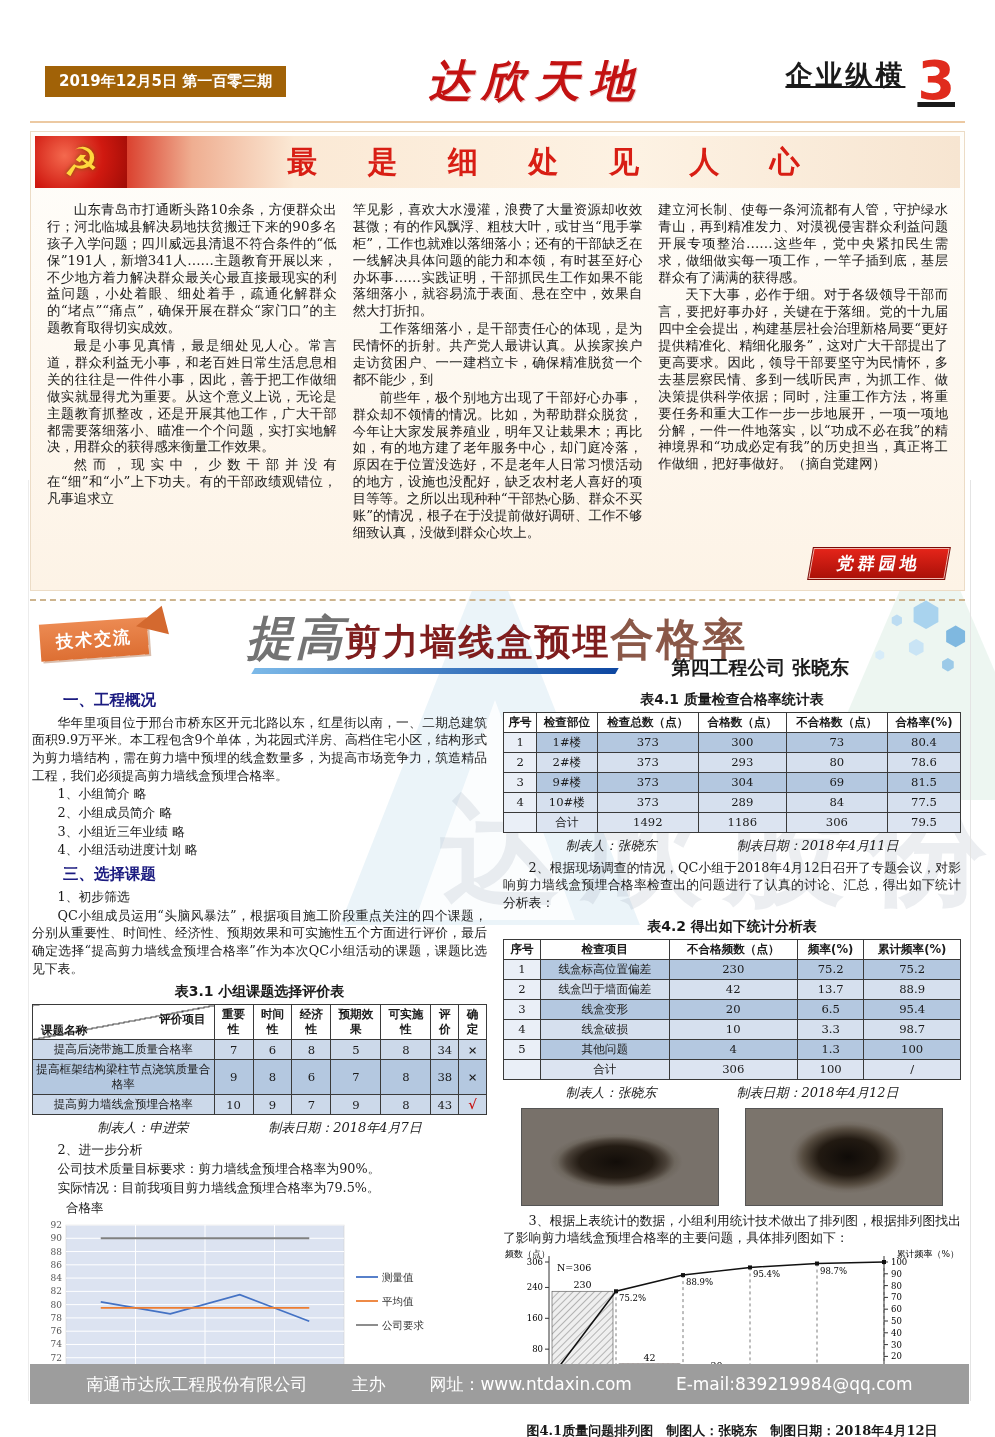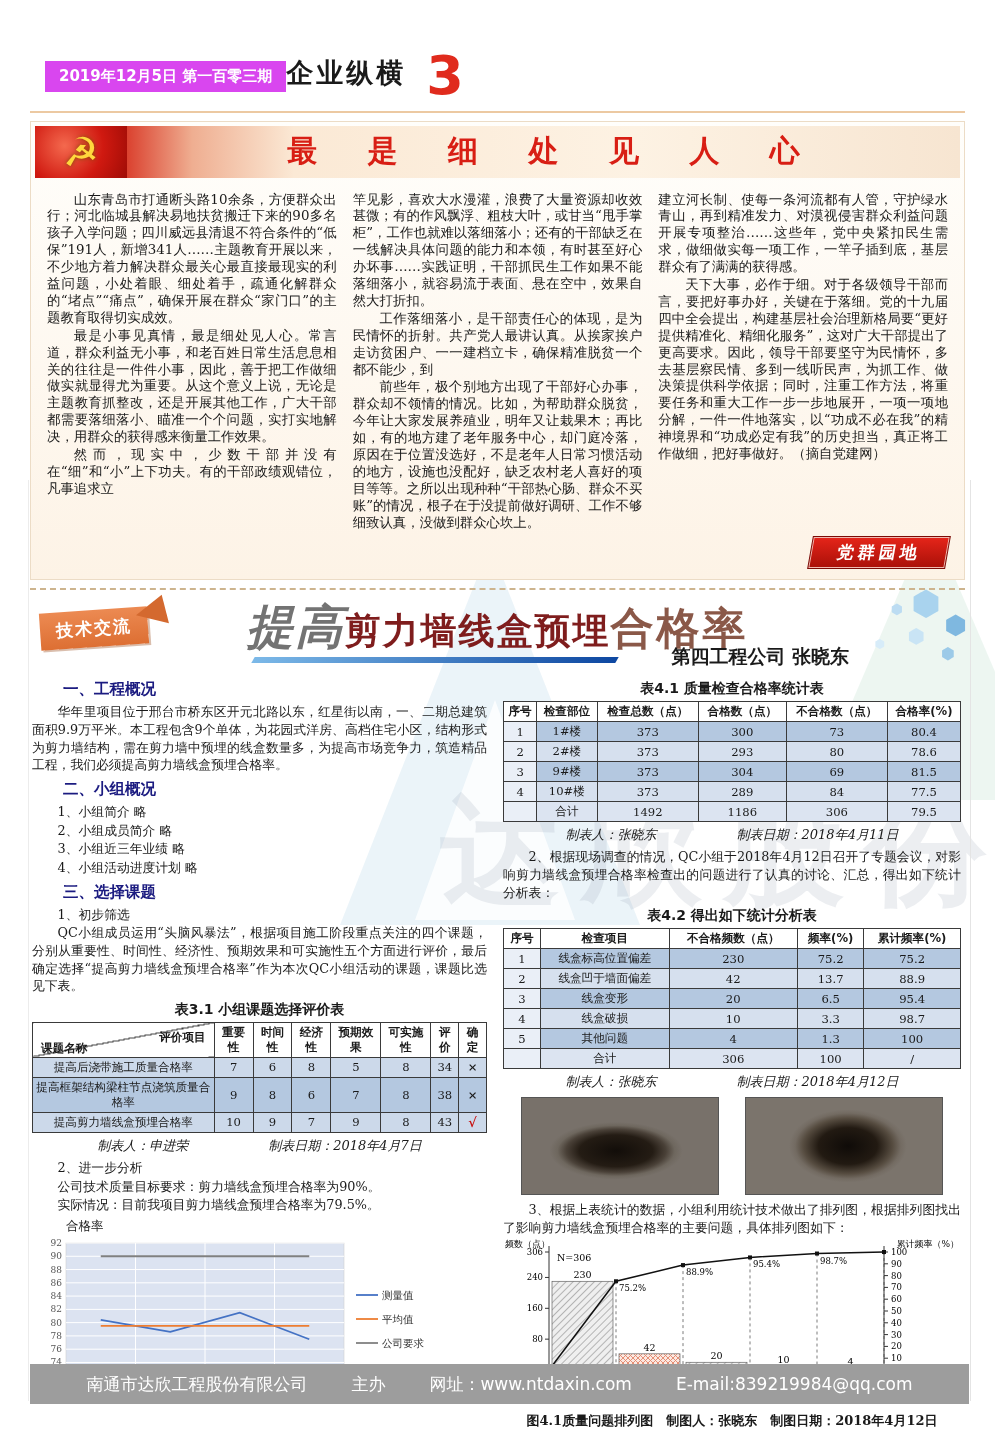--- a/index.html
+++ b/index.html
@@ -7,23 +7,23 @@
         font-family:"DejaVu Serif","Liberation Serif",serif;color:#1a1a1a;}
   
   .wm{position:absolute;z-index:0;pointer-events:none;}
   .wm-tri1{left:340px;top:545px;width:0;height:0;border-left:150px solid transparent;border-right:150px solid transparent;border-bottom:380px solid rgba(110,175,215,.14);}
   .wm-tri2{left:415px;top:700px;width:0;height:0;border-left:80px solid transparent;border-right:80px solid transparent;border-bottom:220px solid rgba(255,255,255,.8);}
   .wm-tri3{left:810px;top:520px;width:0;height:0;border-left:120px solid transparent;border-right:120px solid transparent;border-bottom:280px solid rgba(140,200,170,.16);}
   .wm-text{left:440px;top:770px;font-size:120px;font-weight:bold;letter-spacing:22px;color:rgba(125,140,160,.15);white-space:nowrap;}
   .frame{position:absolute;left:28px;right:24px;top:480px;bottom:36px;border-left:1px solid #ececec;border-right:1px solid #e4e4e4;z-index:0;pointer-events:none;}
   
   .masthead-row{position:relative;z-index:1;display:flex;align-items:center;padding:52px 40px 0 45px;}
-  .date-badge{background:#d946ef;color:#fff;font-family:"DejaVu Sans","Liberation Sans",sans-serif;font-weight:bold;font-size:15px;padding:6px 14px;white-space:nowrap;}
+  .date-badge{background:#a16207;color:#fff;font-family:"DejaVu Sans","Liberation Sans",sans-serif;font-weight:bold;font-size:15px;padding:6px 14px;white-space:nowrap;}
   .masthead{flex:1;text-align:center;font-size:44px;font-weight:bold;font-style:italic;color:#c31212;letter-spacing:10px;font-family:"DejaVu Serif",serif;text-shadow:1px 1px 0 rgba(160,20,20,.25);}
-  .section-wrap{display:flex;align-items:center;gap:20px;}
+  .section-wrap{display:flex;align-items:flex-start;gap:12px;text-decoration:underline;}
   .section{font-family:"DejaVu Sans","Liberation Sans",sans-serif;font-weight:900;font-size:27px;letter-spacing:3px;padding-bottom:6px;}
   .pagenum{font-family:"DejaVu Sans","Liberation Sans",sans-serif;font-weight:900;font-size:54px;line-height:.9;color:#e02b1d;}
   .header-rule{height:2px;background:#ecc9a2;margin:10px 30px 8px 30px;position:relative;z-index:1;}
   
   .top-article{position:relative;z-index:1;margin:0 30px;border:1px solid #ecdcc6;background:linear-gradient(180deg,#fffefb,#fdf3e6);padding-bottom:4px;}
   .banner{height:52px;margin:4px;display:flex;align-items:center;background:linear-gradient(90deg,#b5120c 0%,#d83322 9%,#efae91 17%,#fbe9d5 28%,#fdf2e3 65%,#f7e5d1 100%);}
   .emblem{width:92px;height:52px;display:flex;align-items:center;justify-content:center;background:radial-gradient(circle at 32% 38%,#f4694e 0%,#d01910 55%,#9f0c06 100%);color:#ffd83d;font-size:40px;font-family:"DejaVu Sans",sans-serif;text-shadow:0 0 4px #7a4b00;}
   .headline{flex:1;margin:0;text-align:center;font-family:"DejaVu Sans","Liberation Sans",sans-serif;font-weight:900;font-size:30px;color:#d81e14;letter-spacing:20px;text-indent:20px;}
   .article-cols{display:flex;gap:16px;padding:10px 16px 0 16px;font-size:13.4px;line-height:1.26;text-align:justify;}
   .article-col{flex:1;}
@@ -94,20 +94,21 @@
 
 <div class="page">
   <div class="wm wm-tri1"></div>
   <div class="wm wm-tri2"></div>
   <div class="wm wm-tri3"></div>
   <div class="wm wm-text">达欣股份</div>
   <div class="frame"></div>
 
   <div class="masthead-row">
     <div class="date-badge">2019年12月5日 第一百零三期</div>
+    <div class="masthead">达欣天地</div>
     <div class="section-wrap">
       <span class="section">企业纵横</span>
       <span class="pagenum">3</span>
     </div>
   </div>
   <div class="header-rule"></div>
 
   <section class="top-article">
     <div class="banner">
       <div class="emblem">☭</div>
@@ -147,21 +148,20 @@
           <span class="hx4">⬢</span>
           <span class="hx5">⬢</span>
           <span class="hx6">⬢</span>
       </div>
     </div>
 
     <div class="tech-cols">
       <div class="tech-left">
         <div class="sec-h">一、工程概况</div>
         <p class="ind">华年里项目位于邢台市桥东区开元北路以东，红星街以南，一、二期总建筑面积9.9万平米。本工程包含9个单体，为花园式洋房、高档住宅小区，结构形式为剪力墙结构，需在剪力墙中预埋的线盒数量多，为提高市场竞争力，筑造精品工程，我们必须提高剪力墙线盒预埋合格率。</p>
-        <div class="sec-h">二、小组概况</div>
         <div>
             <p class="sub-h">1、小组简介 略</p>
             <p class="sub-h">2、小组成员简介 略</p>
             <p class="sub-h">3、小组近三年业绩 略</p>
             <p class="sub-h">4、小组活动进度计划 略</p>
           </div>
         <div class="sec-h">三、选择课题</div>
         <p class="sub-h">1、初步筛选</p>
         <p class="ind">QC小组成员运用“头脑风暴法”，根据项目施工阶段重点关注的四个课题，分别从重要性、时间性、经济性、预期效果和可实施性五个方面进行评价，最后确定选择“提高剪力墙线盒预埋合格率”作为本次QC小组活动的课题，课题比选见下表。</p>
         <div class="cap">表3.1 小组课题选择评价表</div>

